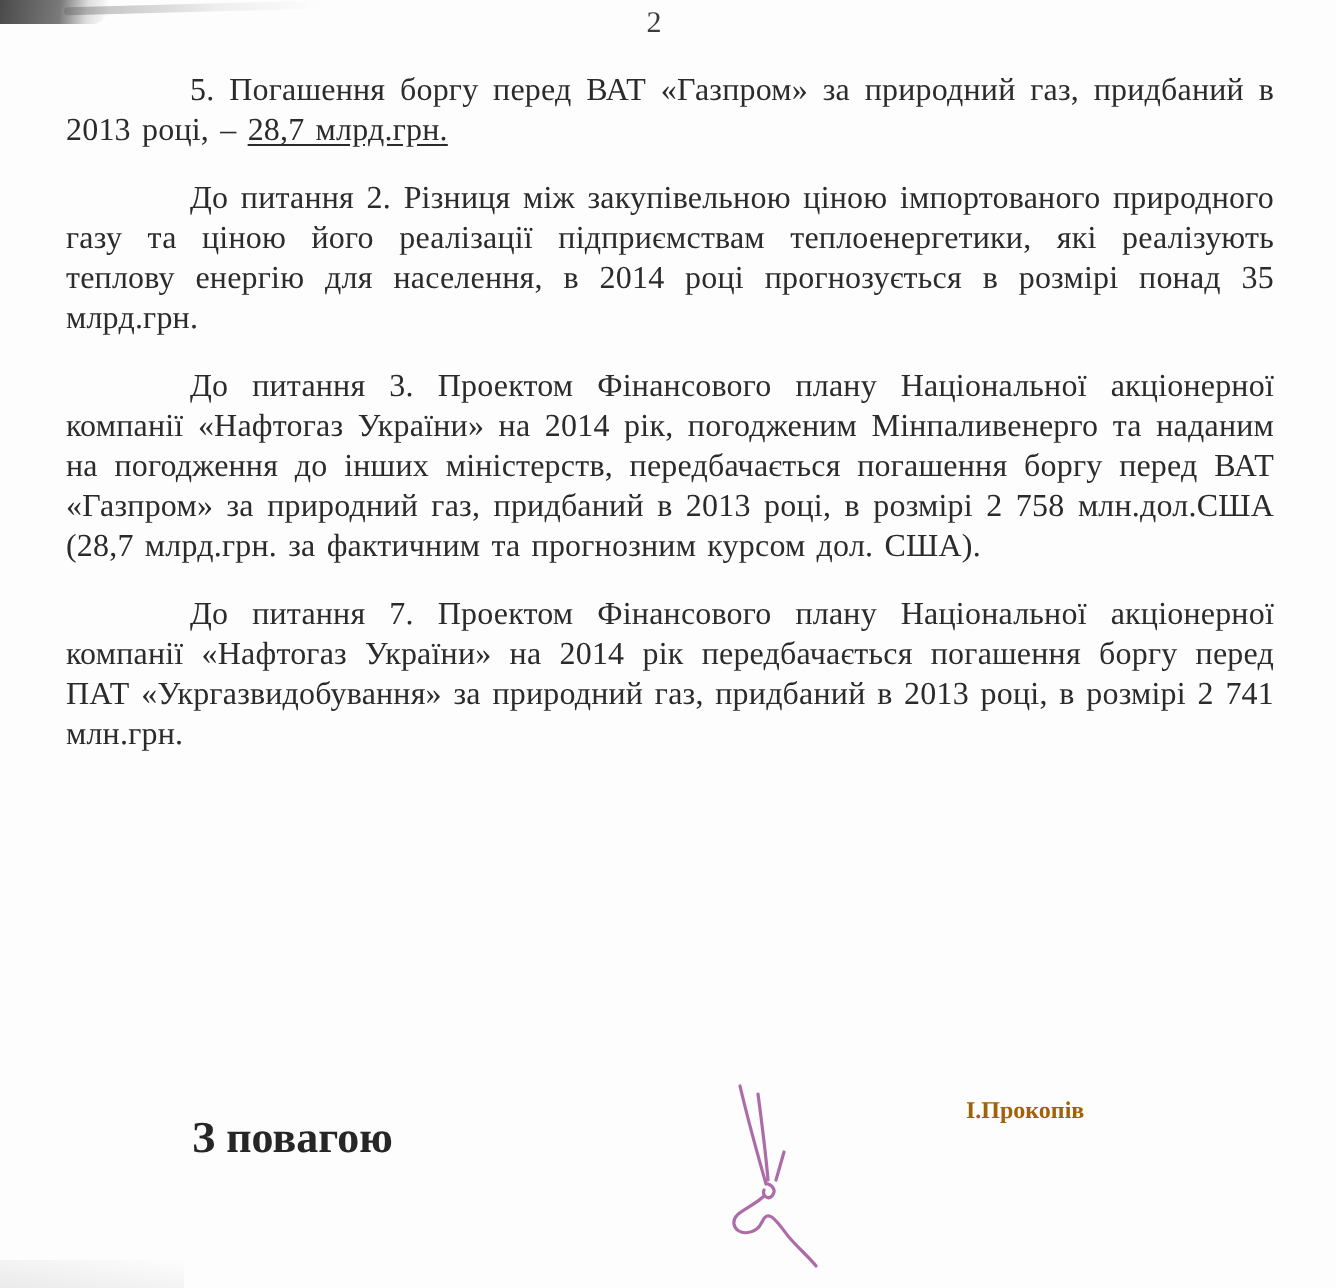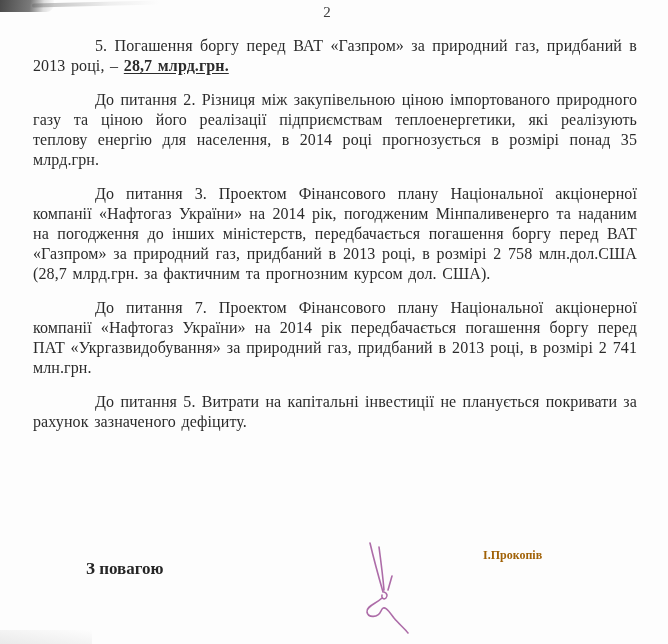--- a/index.html
+++ b/index.html
@@ -57,30 +57,30 @@
     text-align: justify;
     font-size: 16px;
     line-height: 20px;
     letter-spacing: 0.1px;
     word-spacing: 1.5px;
   }
   .para .lead {
     text-underline-offset: 2px;
   }
   .para .em {
-    font-weight: bold;
+    font-weight: normal;
     text-decoration: underline;
     text-underline-offset: 2px;
   }
   .closing-block {
     position: absolute;
-    left: 86px;
+    left: 96px;
     top: 555px;
     font-weight: bold;
-    font-size: 17px;
+    font-size: 22px;
     line-height: 27px;
     color: #262626;
   }
   .signer-name {
     position: absolute;
     left: 483px;
     top: 548px;
     font-weight: bold;
     font-size: 12px;
     color: #a16207;
@@ -107,21 +107,20 @@
   <div class="content">
 
     <p class="para"><span>5. Погашення боргу перед ВАТ «Газпром» за природний газ, придбаний в 2013 році, – </span><span class="em">28,7 млрд.грн.</span></p>
 
     <p class="para"><span class="lead">До питання 2.</span> <span>Різниця між закупівельною ціною імпортованого природного газу та ціною його реалізації підприємствам теплоенергетики, які реалізують теплову енергію для населення, в 2014 році прогнозується в розмірі понад 35 млрд.грн.</span></p>
 
     <p class="para"><span class="lead">До питання 3.</span> <span>Проектом Фінансового плану Національної акціонерної компанії «Нафтогаз України» на 2014 рік, погодженим Мінпаливенерго та наданим на погодження до інших міністерств, передбачається погашення боргу перед ВАТ «Газпром» за природний газ, придбаний в 2013 році, в розмірі 2 758 млн.дол.США (28,7 млрд.грн. за фактичним та прогнозним курсом дол. США).</span></p>
 
     <p class="para"><span class="lead">До питання 7.</span> <span>Проектом Фінансового плану Національної акціонерної компанії «Нафтогаз України» на 2014 рік передбачається погашення боргу перед ПАТ «Укргазвидобування» за природний газ, придбаний в 2013 році, в розмірі 2 741 млн.грн.</span></p>
 
-    <p class="para"><span class="lead">До питання 5.</span> <span>Витрати на капітальні інвестиції не планується покривати за рахунок зазначеного дефіциту.</span></p>
 
   </div>
 
   <div class="closing-block">
     <div>З повагою</div>
   </div>
 
   <svg class="signature-svg" viewBox="0 0 112 112" xmlns="http://www.w3.org/2000/svg">
     <g fill="none" stroke-width="1.6" stroke-linecap="round" stroke-linejoin="round" opacity="0.88">
       <path d="M22,13 C26,30 31,48 35,62 M31,17 C33,32 35,48 36,60

